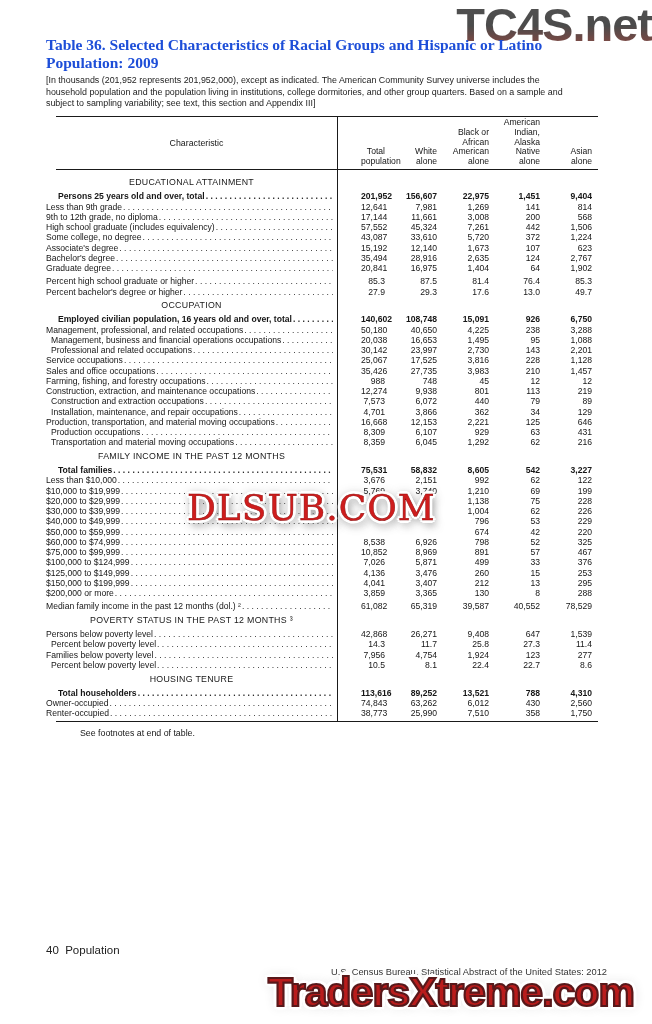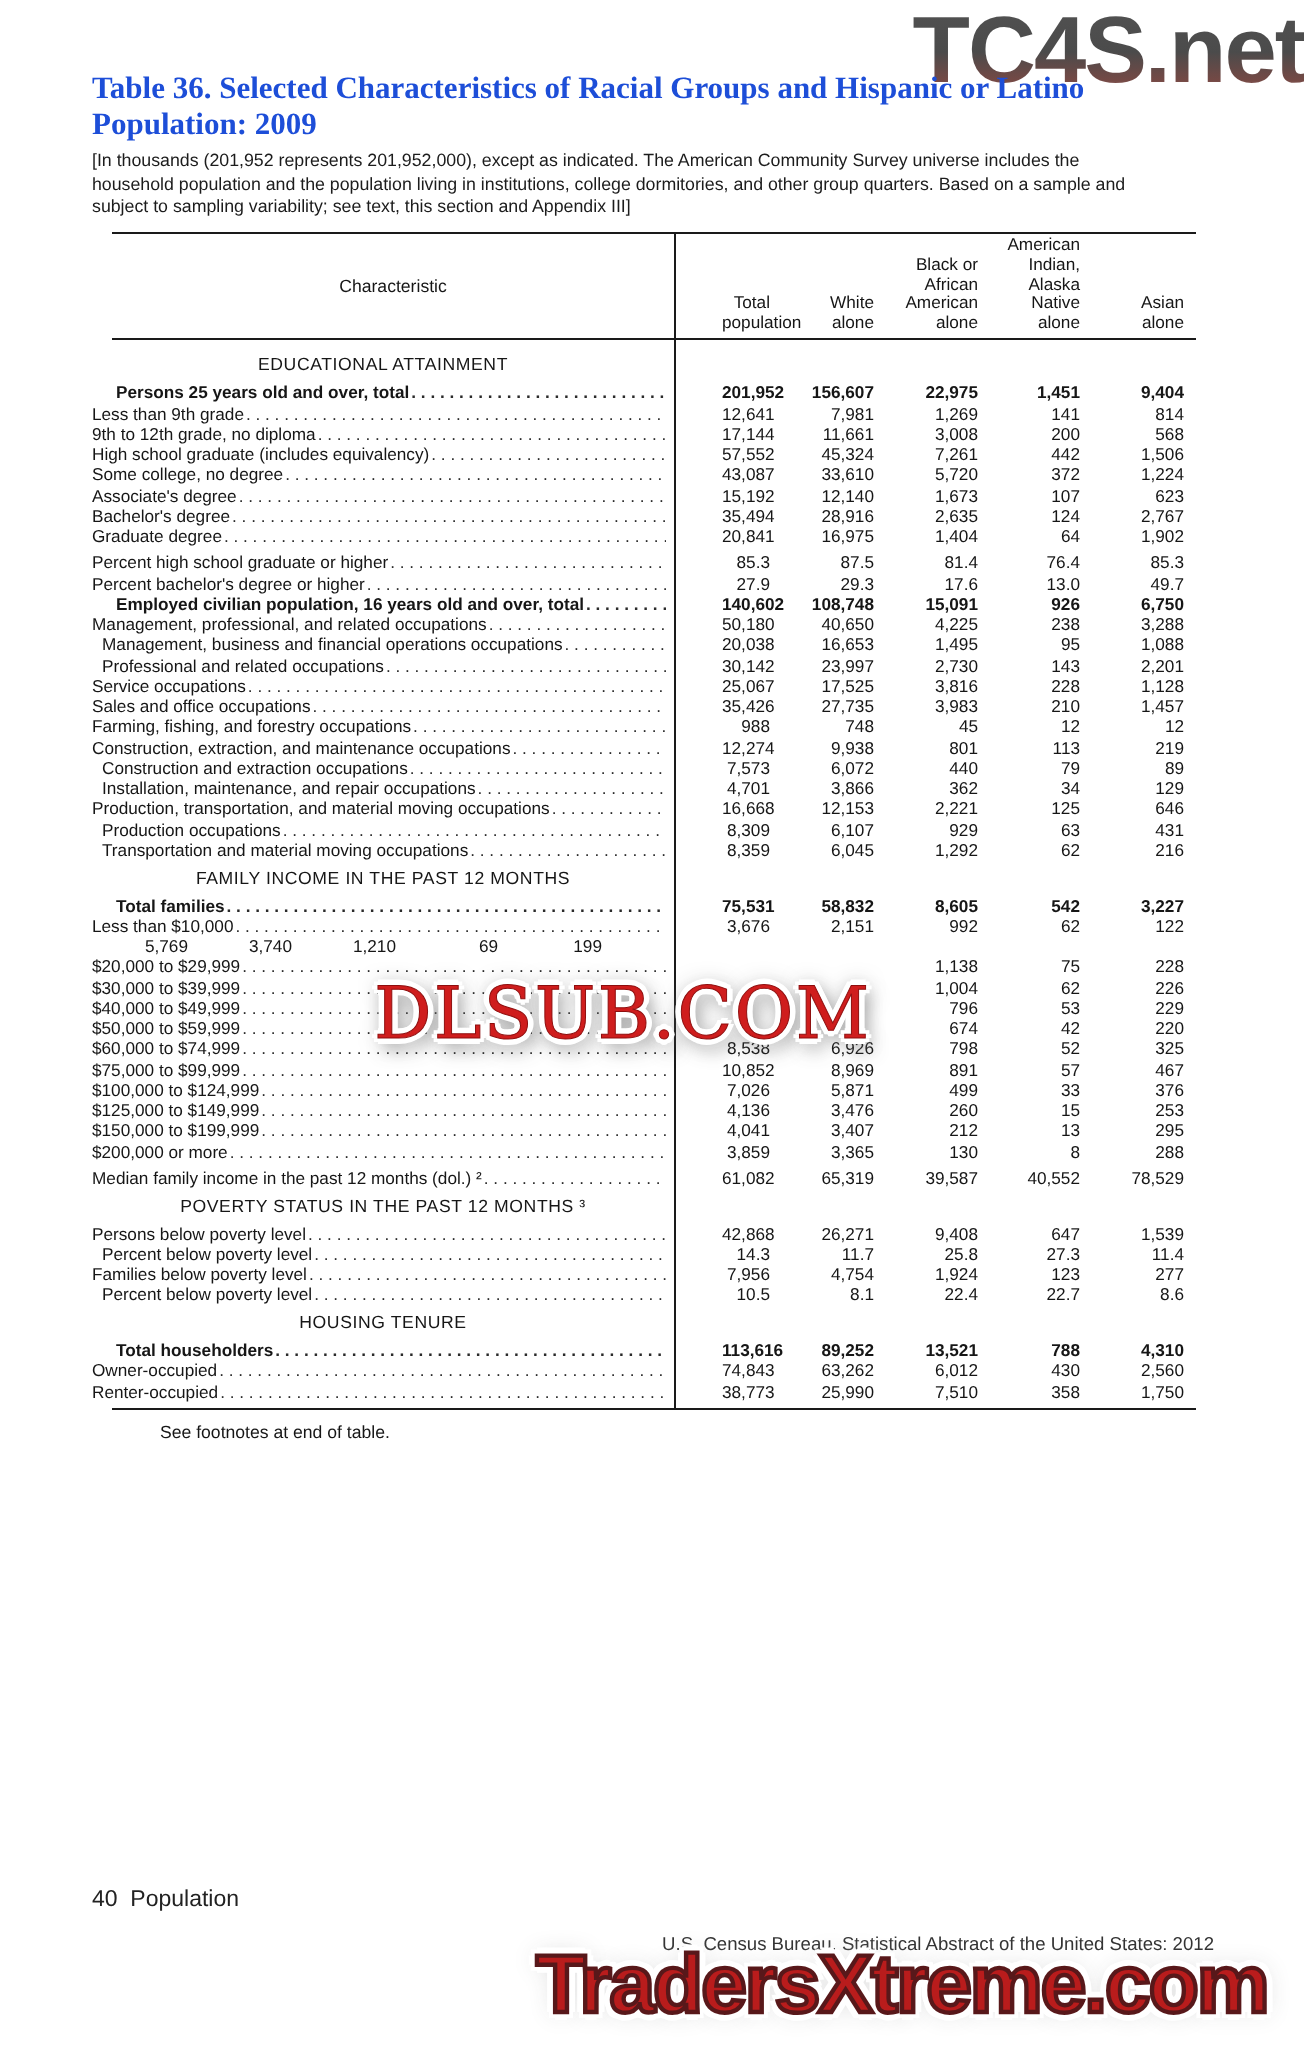--- a/index.html
+++ b/index.html
@@ -204,20 +204,21 @@
           <div class="lbl">
             <span class="lbl-text">Percent bachelor's degree or higher</span>
             <span class="leader"></span>
           </div>
           <div class="val c0">27.9</div>
           <div class="val c1">29.3</div>
           <div class="val c2">17.6</div>
           <div class="val c3">13.0</div>
           <div class="val c4">49.7</div>
         </div>
+        <div class="sec-head">OCCUPATION</div>
         <div class="row bold">
           <div class="lbl">
             <span class="lbl-text">Employed civilian population, 16 years old and over, total</span>
             <span class="leader"></span>
           </div>
           <div class="val c0">140,602</div>
           <div class="val c1">108,748</div>
           <div class="val c2">15,091</div>
           <div class="val c3">926</div>
           <div class="val c4">6,750</div>
@@ -371,20 +372,24 @@
             <span class="lbl-text">Less than $10,000</span>
             <span class="leader"></span>
           </div>
           <div class="val c0">3,676</div>
           <div class="val c1">2,151</div>
           <div class="val c2">992</div>
           <div class="val c3">62</div>
           <div class="val c4">122</div>
         </div>
         <div class="row">
+          <div class="lbl">
+            <span class="lbl-text">$10,000 to $19,999</span>
+            <span class="leader"></span>
+          </div>
           <div class="val c0">5,769</div>
           <div class="val c1">3,740</div>
           <div class="val c2">1,210</div>
           <div class="val c3">69</div>
           <div class="val c4">199</div>
         </div>
         <div class="row">
           <div class="lbl">
             <span class="lbl-text">$20,000 to $29,999</span>
             <span class="leader"></span>

